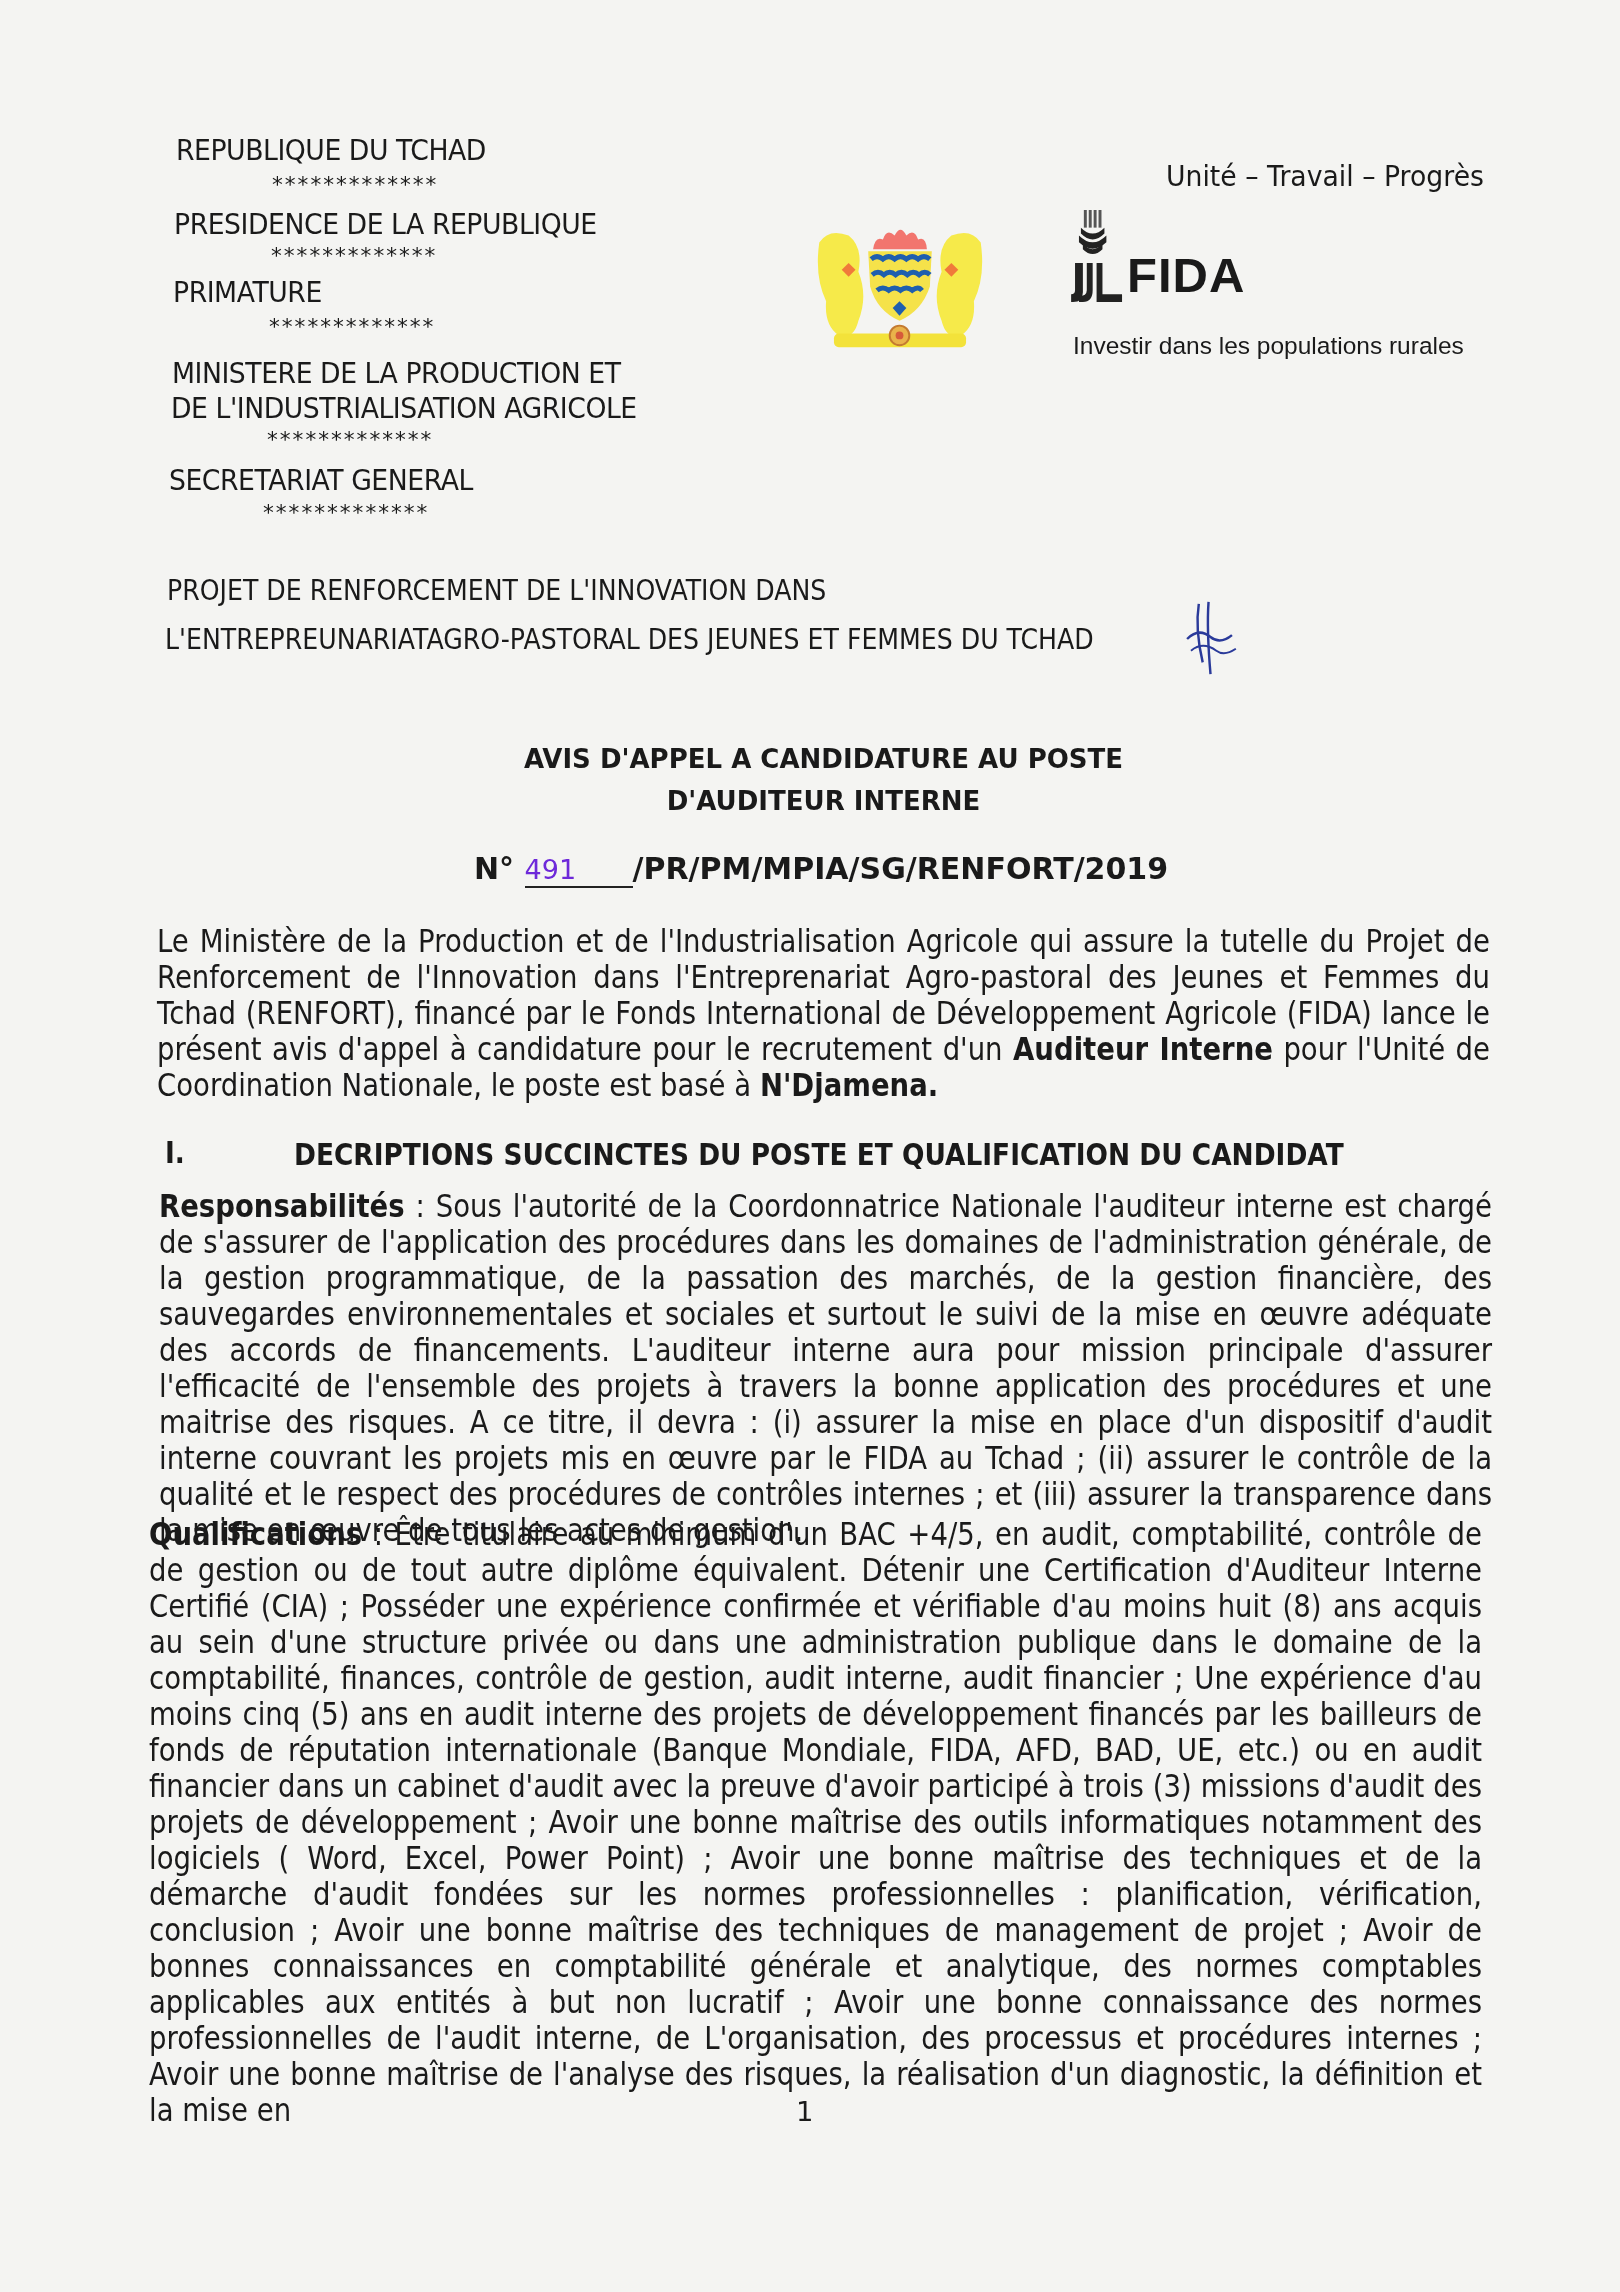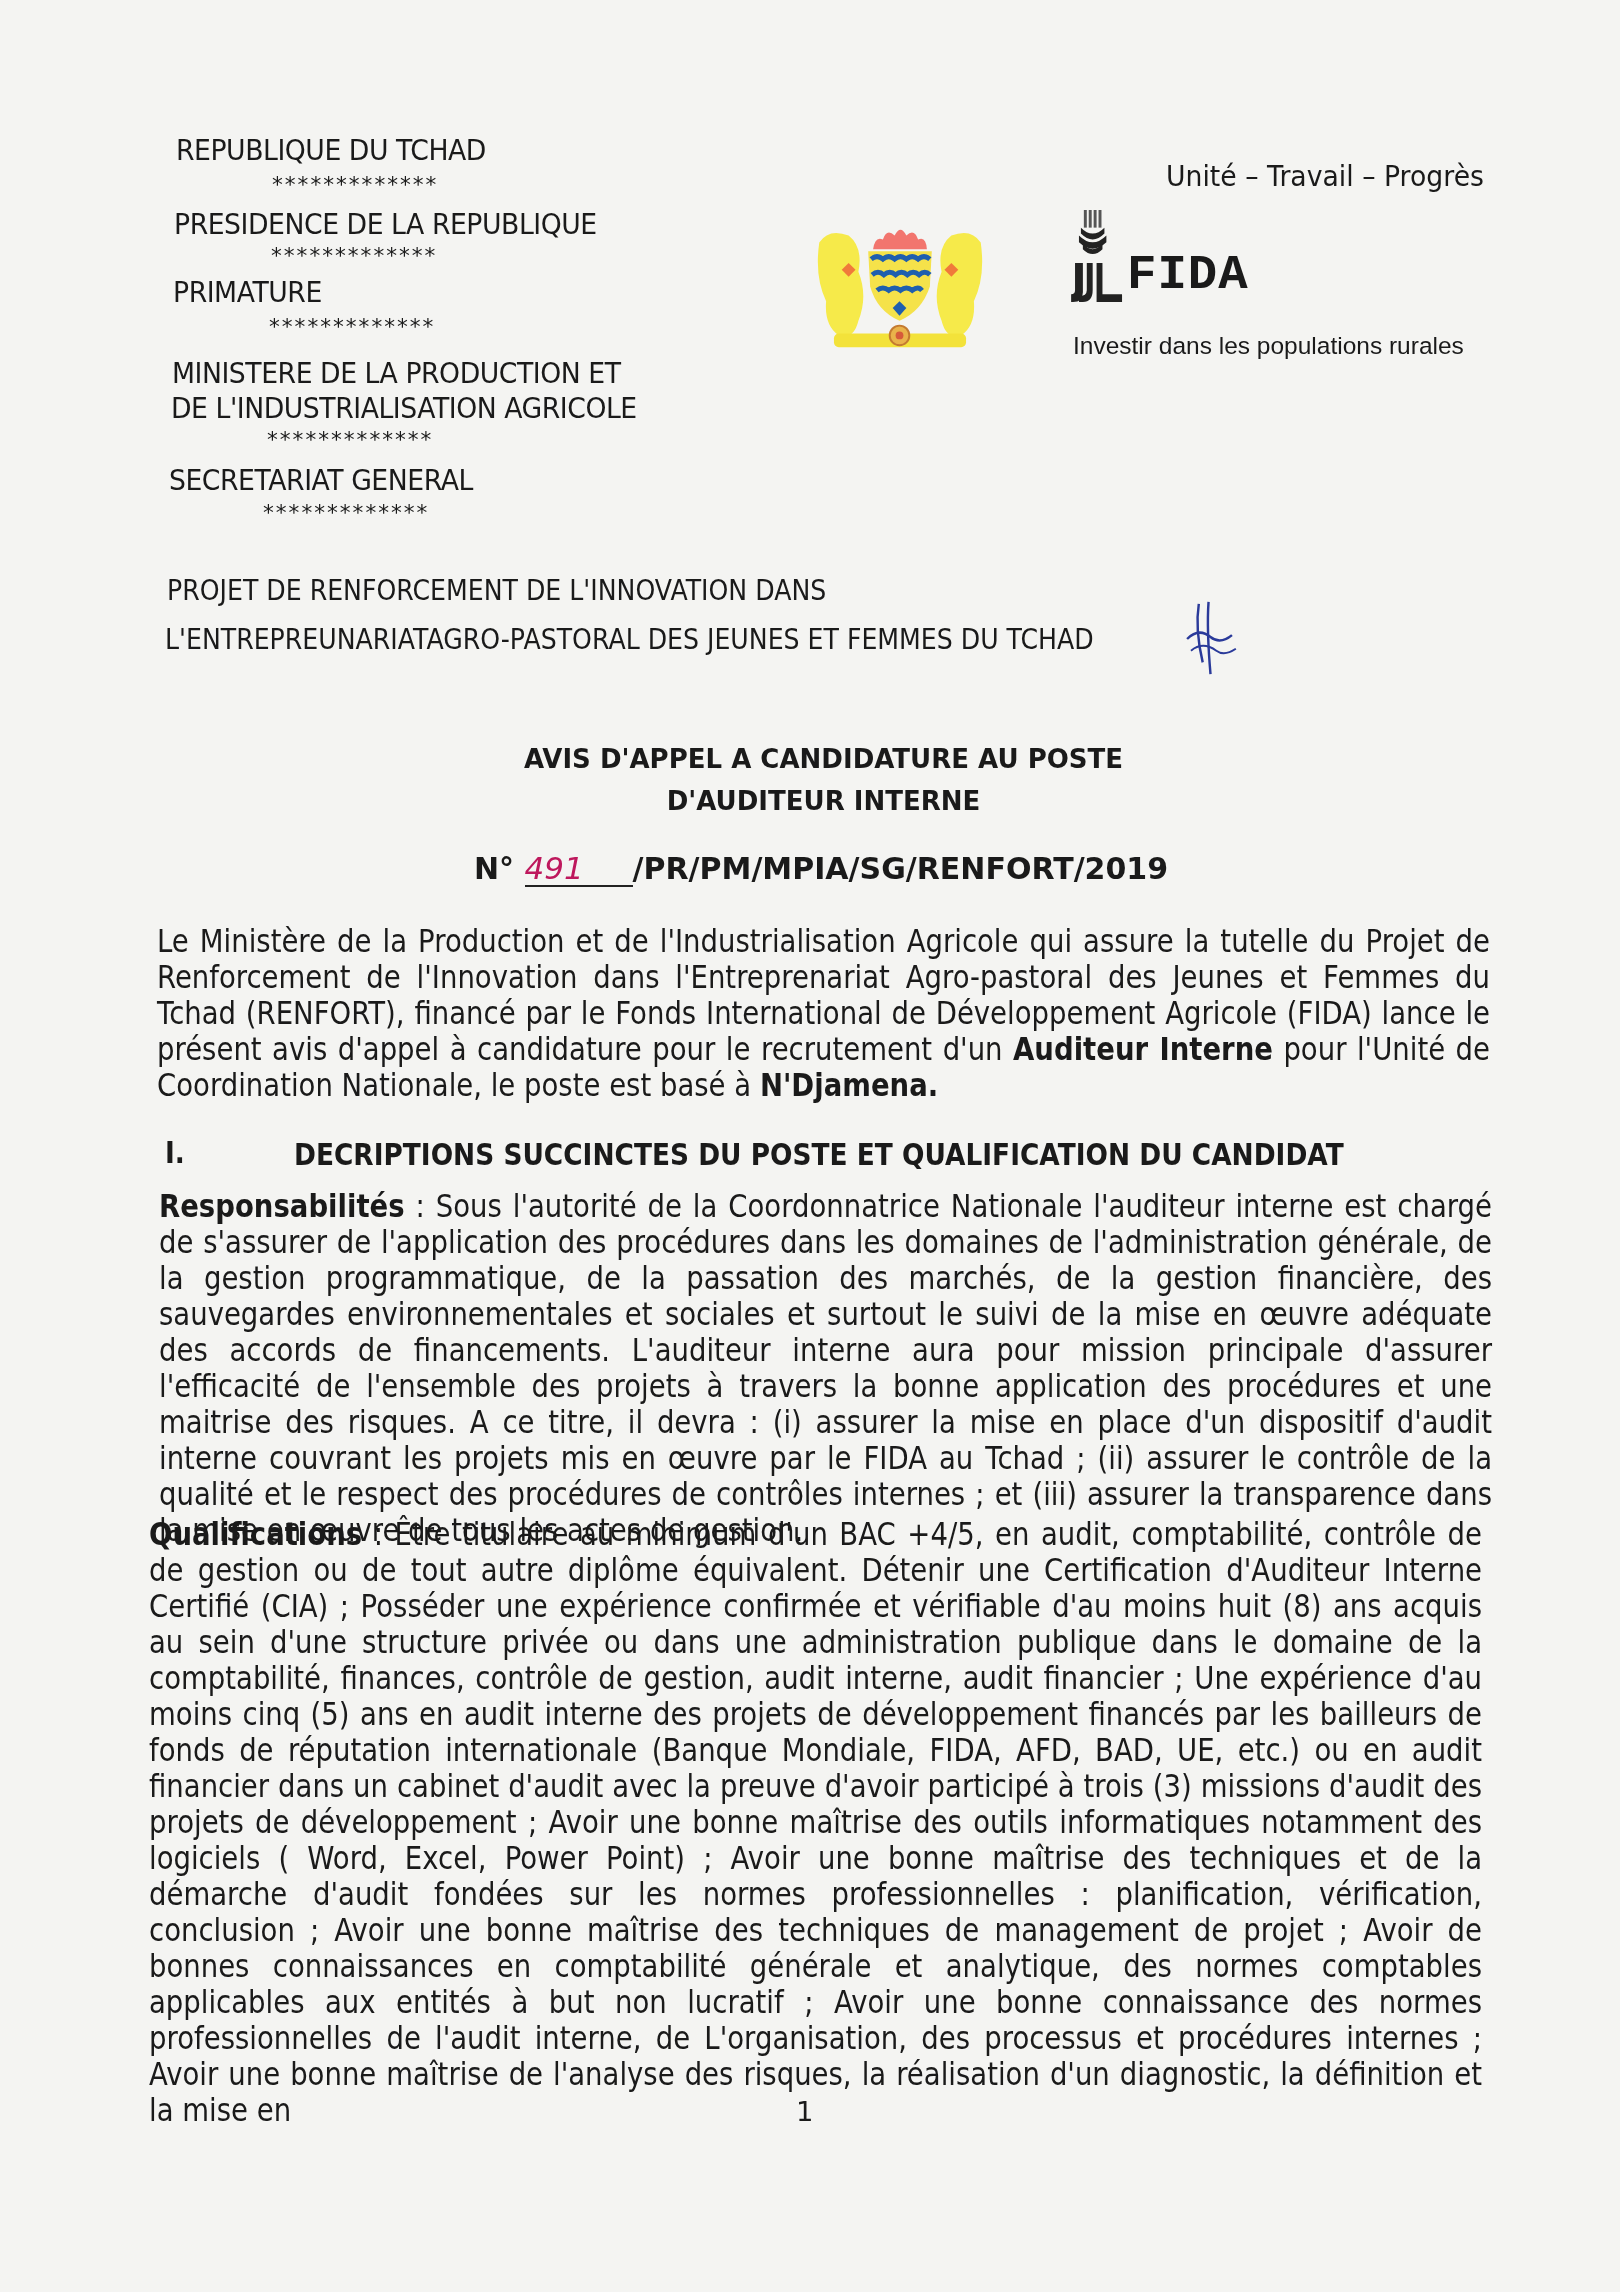--- a/index.html
+++ b/index.html
@@ -13,21 +13,21 @@
   }
   .abs { position: absolute; }
   .hdr-line { font-size: 29px; letter-spacing: -0.5px; white-space: nowrap; transform: scaleX(0.92); transform-origin: left top; }
   .stars { font-size: 21.6px; letter-spacing: 2px; white-space: nowrap; }
   .motto { font-size: 29px; white-space: nowrap; transform: scaleX(0.92); transform-origin: left top; }
   .tagline { font-family: "Liberation Sans", sans-serif; font-size: 24.5px; white-space: nowrap; }
   .fida-word { font-family: "Liberation Sans", sans-serif; font-weight: bold; font-size: 49px; letter-spacing: 1px; }
   .project { font-size: 28px; white-space: nowrap; transform: scaleX(0.9); transform-origin: left top; }
   .title { font-weight: bold; font-size: 27.4px; text-align: center; white-space: nowrap; transform: scaleX(0.95); }
   .refno { font-weight: bold; font-size: 30px; white-space: nowrap; }
-  .refno .hand { color: #be185d; font-family: "DejaVu Sans", sans-serif; font-weight: normal; font-size: 31px; display: inline-block; min-width: 108px; border-bottom: 2px solid #222; text-align: left; line-height: 33px; font-style: italic; }
+  .refno .hand { color: #6d28d9; font-family: "DejaVu Sans", sans-serif; font-weight: normal; font-size: 27px; display: inline-block; min-width: 108px; border-bottom: 2px solid #222; text-align: left; line-height: 33px; }
   .para {
     font-size: 32px; line-height: 36px;
     text-align: justify;
     width: 1333px;
   }
   .para-inner { transform: scaleX(0.86); transform-origin: left top; width: 1550px; }
   .section-h { font-weight: bold; font-size: 30px; white-space: nowrap; transform: scaleX(0.88); transform-origin: left top; }
   .page-num { font-size: 27.4px; }
   b { font-weight: bold; }
 </style>
@@ -77,21 +77,21 @@
     <rect x="23" y="0" width="3" height="18" fill="#555"></rect>
     <rect x="28" y="0" width="3" height="18" fill="#555"></rect>
     <path d="M10 18 Q22 30 34 18 L34 24 Q22 36 10 24 Z" fill="#222"></path>
     <path d="M8 26 Q22 40 36 26 L36 33 Q22 46 8 33 Z" fill="#222"></path>
     <path d="M12 34 Q22 46 32 34 L32 40 Q22 50 12 40 Z" fill="#222"></path>
     <path d="M4 54 L12 54 L12 84 Q12 94 2 94 L0 94 L0 86 Q4 86 4 82 Z" fill="#222"></path>
     <path d="M16 54 L22 54 L22 82 Q22 94 12 94 L8 94 L8 88 Q16 88 16 82 Z" fill="#222"></path>
     <path d="M26 54 L32 54 L32 86 L52 86 L52 94 L26 94 Z" fill="#222"></path>
   </svg>
 </div>
-<div class="abs fida-word" style="left:1127px;top:247px;font-family:Liberation Mono, monospace;">FIDA</div>
+<div class="abs fida-word" style="left:1127px;top:247px;">FIDA</div>
 <div class="abs tagline" style="left:1073px;top:332px;">Investir dans les populations rurales</div>
 
 <div class="abs project" style="left:167px;top:574px;">PROJET DE RENFORCEMENT DE L'INNOVATION DANS</div>
 <div class="abs project" style="left:165px;top:623px;">L'ENTREPREUNARIATAGRO-PASTORAL DES JEUNES ET FEMMES DU TCHAD</div>
 <div class="abs" style="left:1181px;top:600px;width:59px;height:78px;">
   <svg width="59" height="78" viewBox="0 0 60 80">
     <path d="M18 4 Q14 30 22 64" stroke="#2a3a9a" stroke-width="2.5" fill="none"></path>
     <path d="M28 2 Q26 30 30 76" stroke="#2a3a9a" stroke-width="2.5" fill="none"></path>
     <path d="M6 40 Q18 28 30 38 Q40 46 52 36" stroke="#2a3a9a" stroke-width="2.5" fill="none"></path>
     <path d="M10 52 Q22 42 36 52 Q44 58 56 50" stroke="#2a3a9a" stroke-width="2" fill="none"></path>

